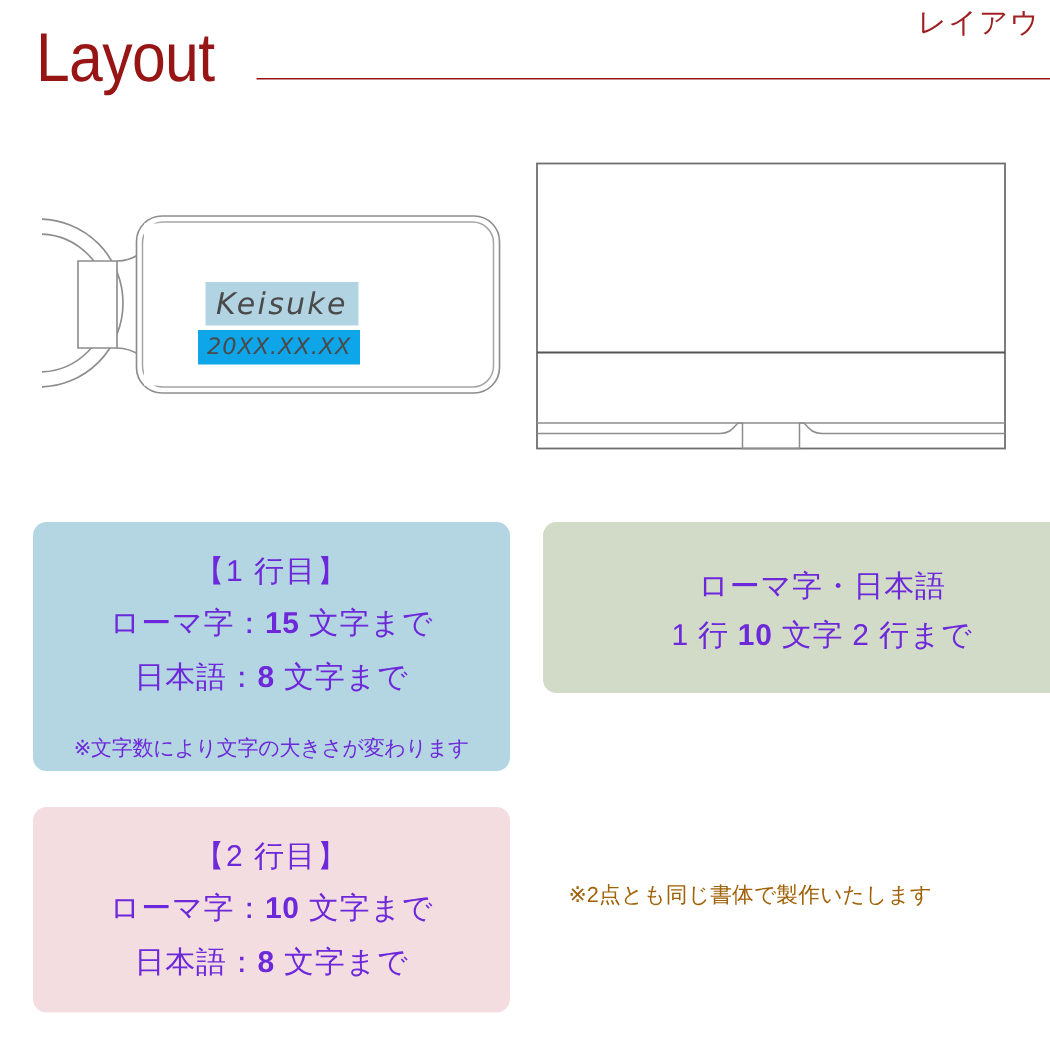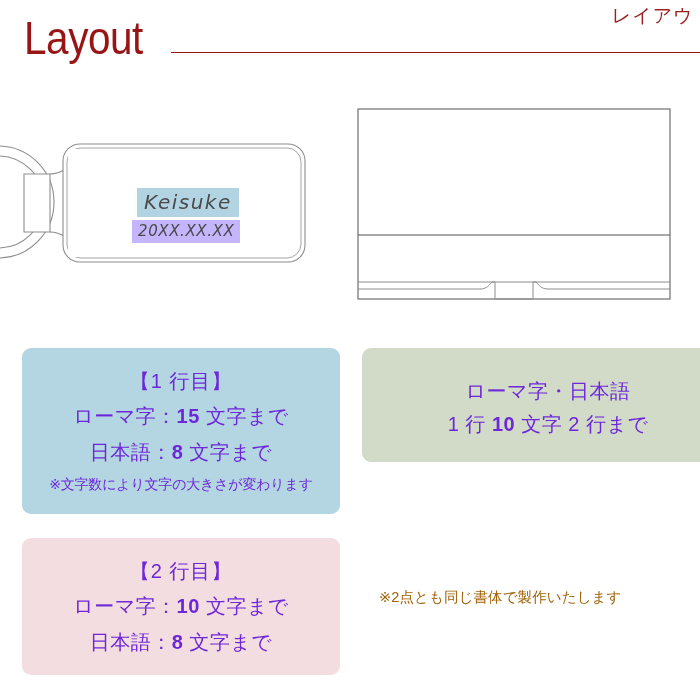--- a/index.html
+++ b/index.html
@@ -63,20 +63,21 @@
     height: 235px;
   }
 
   
   .keytag-wrap {
     position: absolute;
     left: 0;
     top: 0;
     width: 340px;
     height: 235px;
+    padding-left: 28px;
   }
   .keytag-svg { display: block; }
 
   .tag-text-line1 {
     position: absolute;
     left: 137px;
     top: 96px;
     background: #b2d4e2;
     color: #4a4a4a;
     font-size: 20px;
@@ -84,21 +85,21 @@
     padding: 1px 7px 2px 7px;
     font-style: italic;
     font-family: "DejaVu Sans", sans-serif;
     letter-spacing: 1.5px;
     white-space: nowrap;
   }
   .tag-text-line2 {
     position: absolute;
     left: 132px;
     top: 128px;
-    background: #c4b5fd;
+    background: #0ea5e9;
     color: #4a4a4a;
     font-size: 15px;
     line-height: 20px;
     padding: 1px 6px 2px 6px;
     font-style: italic;
     font-family: "DejaVu Sans", sans-serif;
     letter-spacing: 0.6px;
     white-space: nowrap;
   }
 
@@ -157,21 +158,21 @@
     line-height: 36px;
     letter-spacing: 0.5px;
   }
   .panel-line .num {
     font-weight: bold;
   }
   .panel-note {
     font-size: 14px;
     line-height: 24px;
     letter-spacing: -0.2px;
-    margin-top: 2px;
+    margin-top: 16px;
   }
   .panel-green .panel-line {
     line-height: 33px;
   }
 
   .footnote {
     position: absolute;
     left: 379px;
     top: 586px;
     width: 300px;

